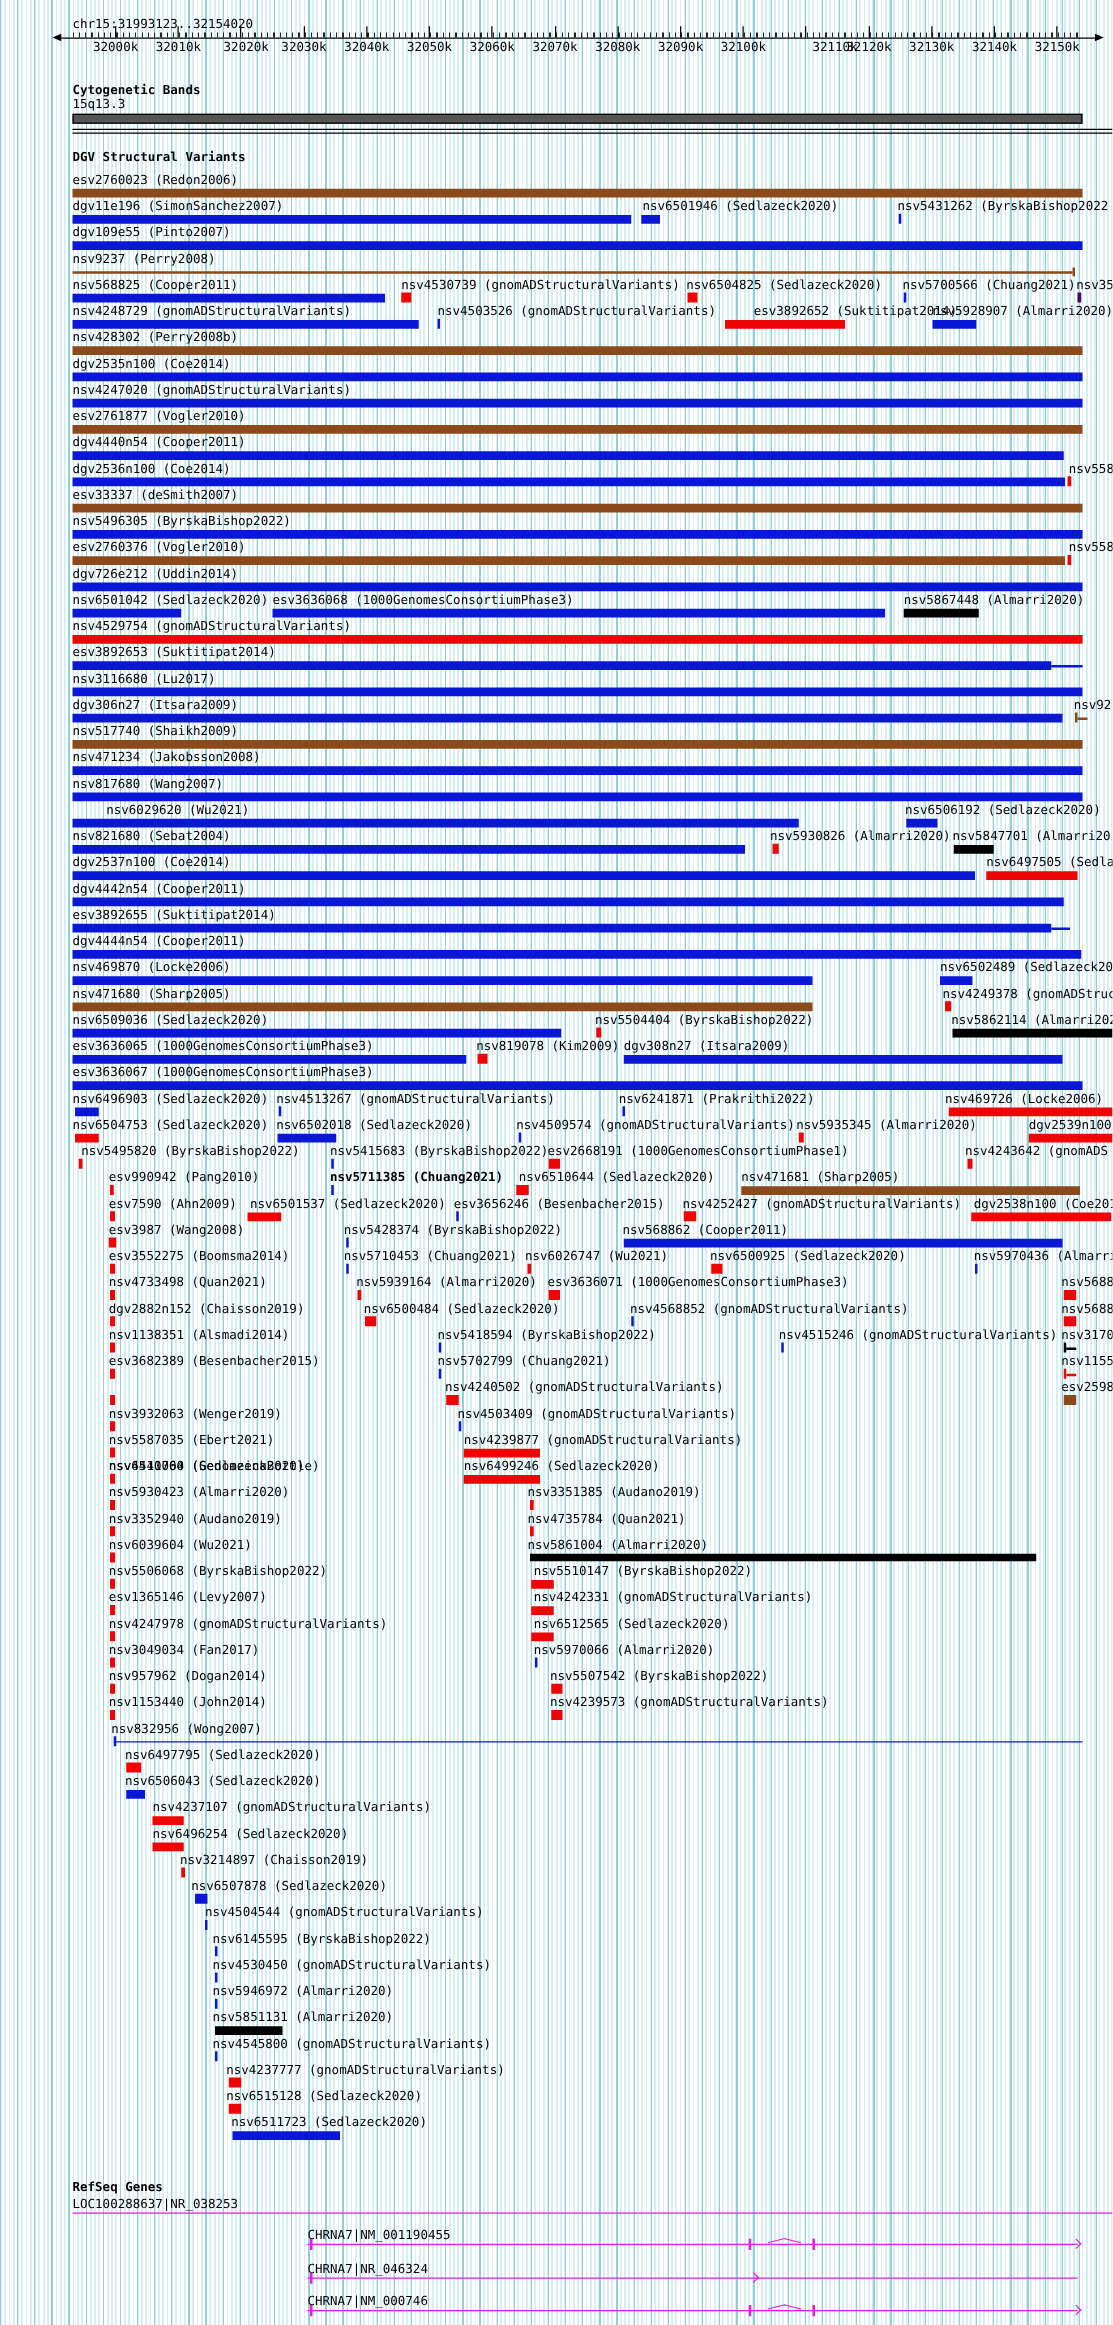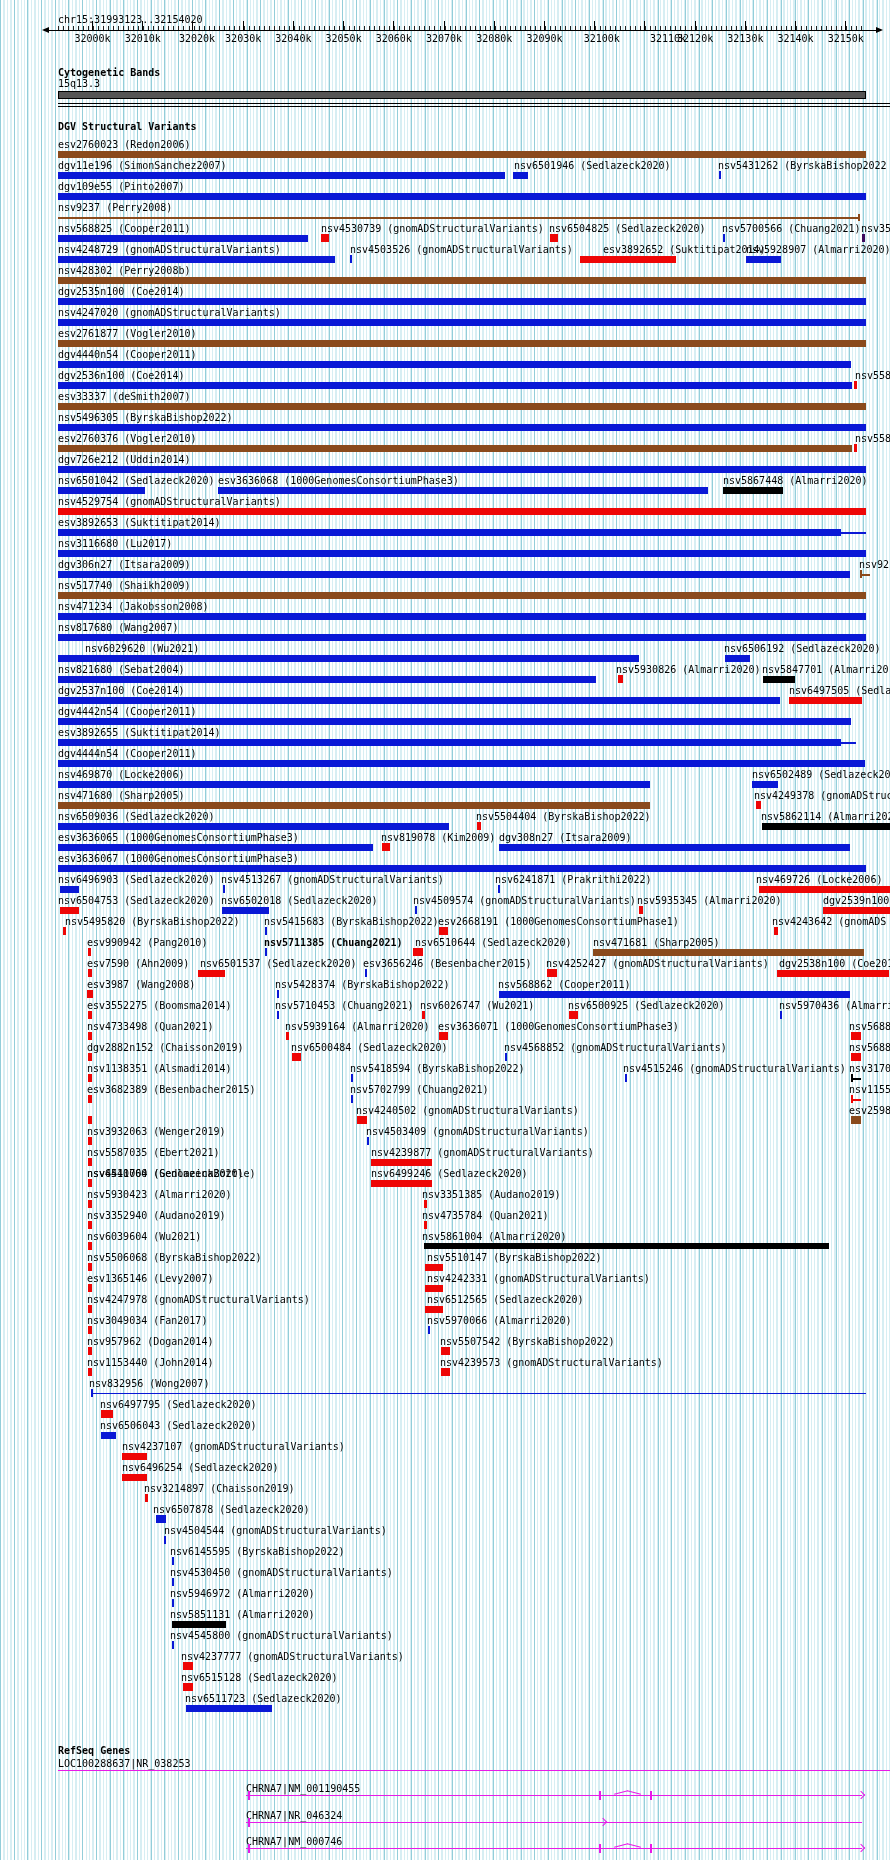--- a/index.html
+++ b/index.html
@@ -49,21 +49,21 @@
       <div class="lbl ctr" style="left: 318.6px; top: 33px; width: 50px;">32050k</div>
       <div class="g" style="left: 393.32px; top: 21px; width: 1px; height: 9px; background: rgb(0, 0, 0);"></div>
       <div class="lbl ctr" style="left: 368.82px; top: 33px; width: 50px;">32060k</div>
       <div class="g" style="left: 443.54px; top: 21px; width: 1px; height: 9px; background: rgb(0, 0, 0);"></div>
       <div class="lbl ctr" style="left: 419.04px; top: 33px; width: 50px;">32070k</div>
       <div class="g" style="left: 493.76px; top: 21px; width: 1px; height: 9px; background: rgb(0, 0, 0);"></div>
       <div class="lbl ctr" style="left: 469.26px; top: 33px; width: 50px;">32080k</div>
       <div class="g" style="left: 543.98px; top: 21px; width: 1px; height: 9px; background: rgb(0, 0, 0);"></div>
       <div class="lbl ctr" style="left: 519.48px; top: 33px; width: 50px;">32090k</div>
       <div class="g" style="left: 594.2px; top: 21px; width: 1px; height: 9px; background: rgb(0, 0, 0);"></div>
-      <div class="lbl ctr" style="left: 569.7px; top: 33px; width: 64px;">32100k</div>
+      <div class="lbl ctr" style="left: 569.7px; top: 33px; width: 50px;">32100k</div>
       <div class="g" style="left: 644.42px; top: 21px; width: 1px; height: 9px; background: rgb(0, 0, 0);"></div>
       <div class="lbl ctr" style="left: 603px; top: 33px; width: 50px; margin-left: 40px;">32110k</div>
       <div class="g" style="left: 694.64px; top: 21px; width: 1px; height: 9px; background: rgb(0, 0, 0);"></div>
       <div class="lbl ctr" style="left: 670.14px; top: 33px; width: 50px;">32120k</div>
       <div class="g" style="left: 744.86px; top: 21px; width: 1px; height: 9px; background: rgb(0, 0, 0);"></div>
       <div class="lbl ctr" style="left: 720.36px; top: 33px; width: 50px;">32130k</div>
       <div class="g" style="left: 795.08px; top: 21px; width: 1px; height: 9px; background: rgb(0, 0, 0);"></div>
       <div class="lbl ctr" style="left: 770.58px; top: 33px; width: 50px;">32140k</div>
       <div class="g" style="left: 845.3px; top: 21px; width: 1px; height: 9px; background: rgb(0, 0, 0);"></div>
       <div class="lbl ctr" style="left: 820.8px; top: 33px; width: 50px;">32150k</div>

